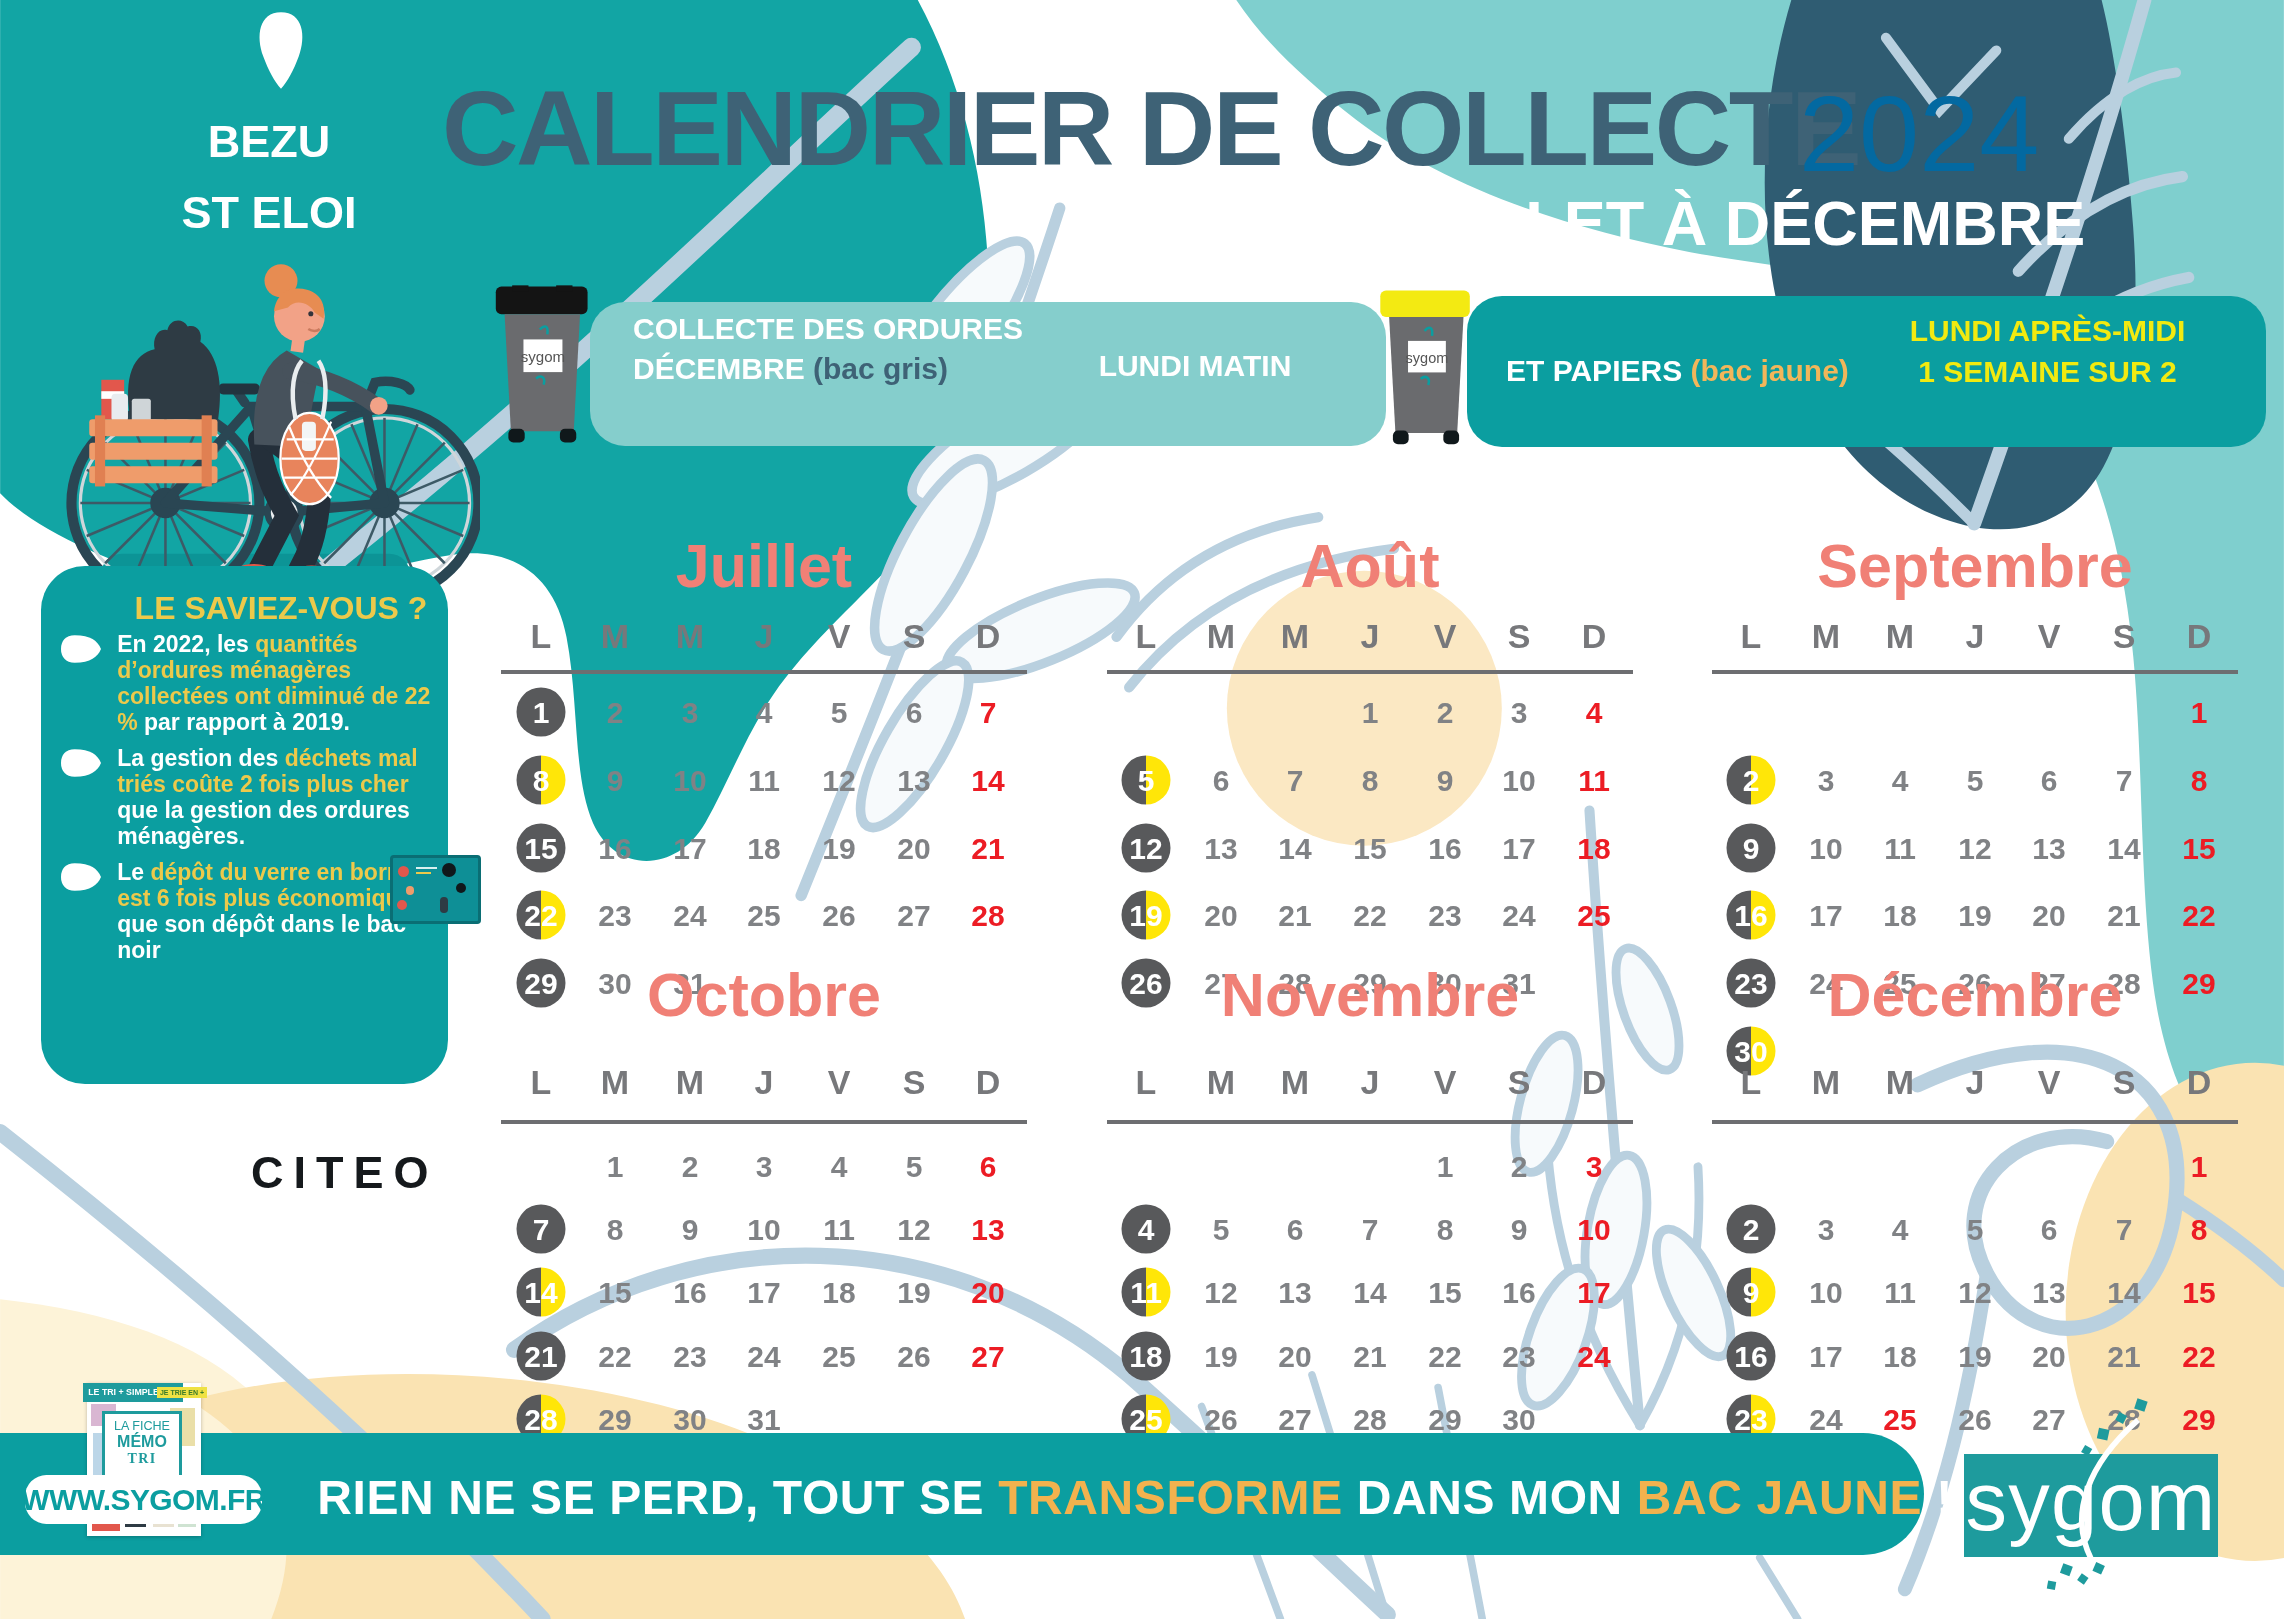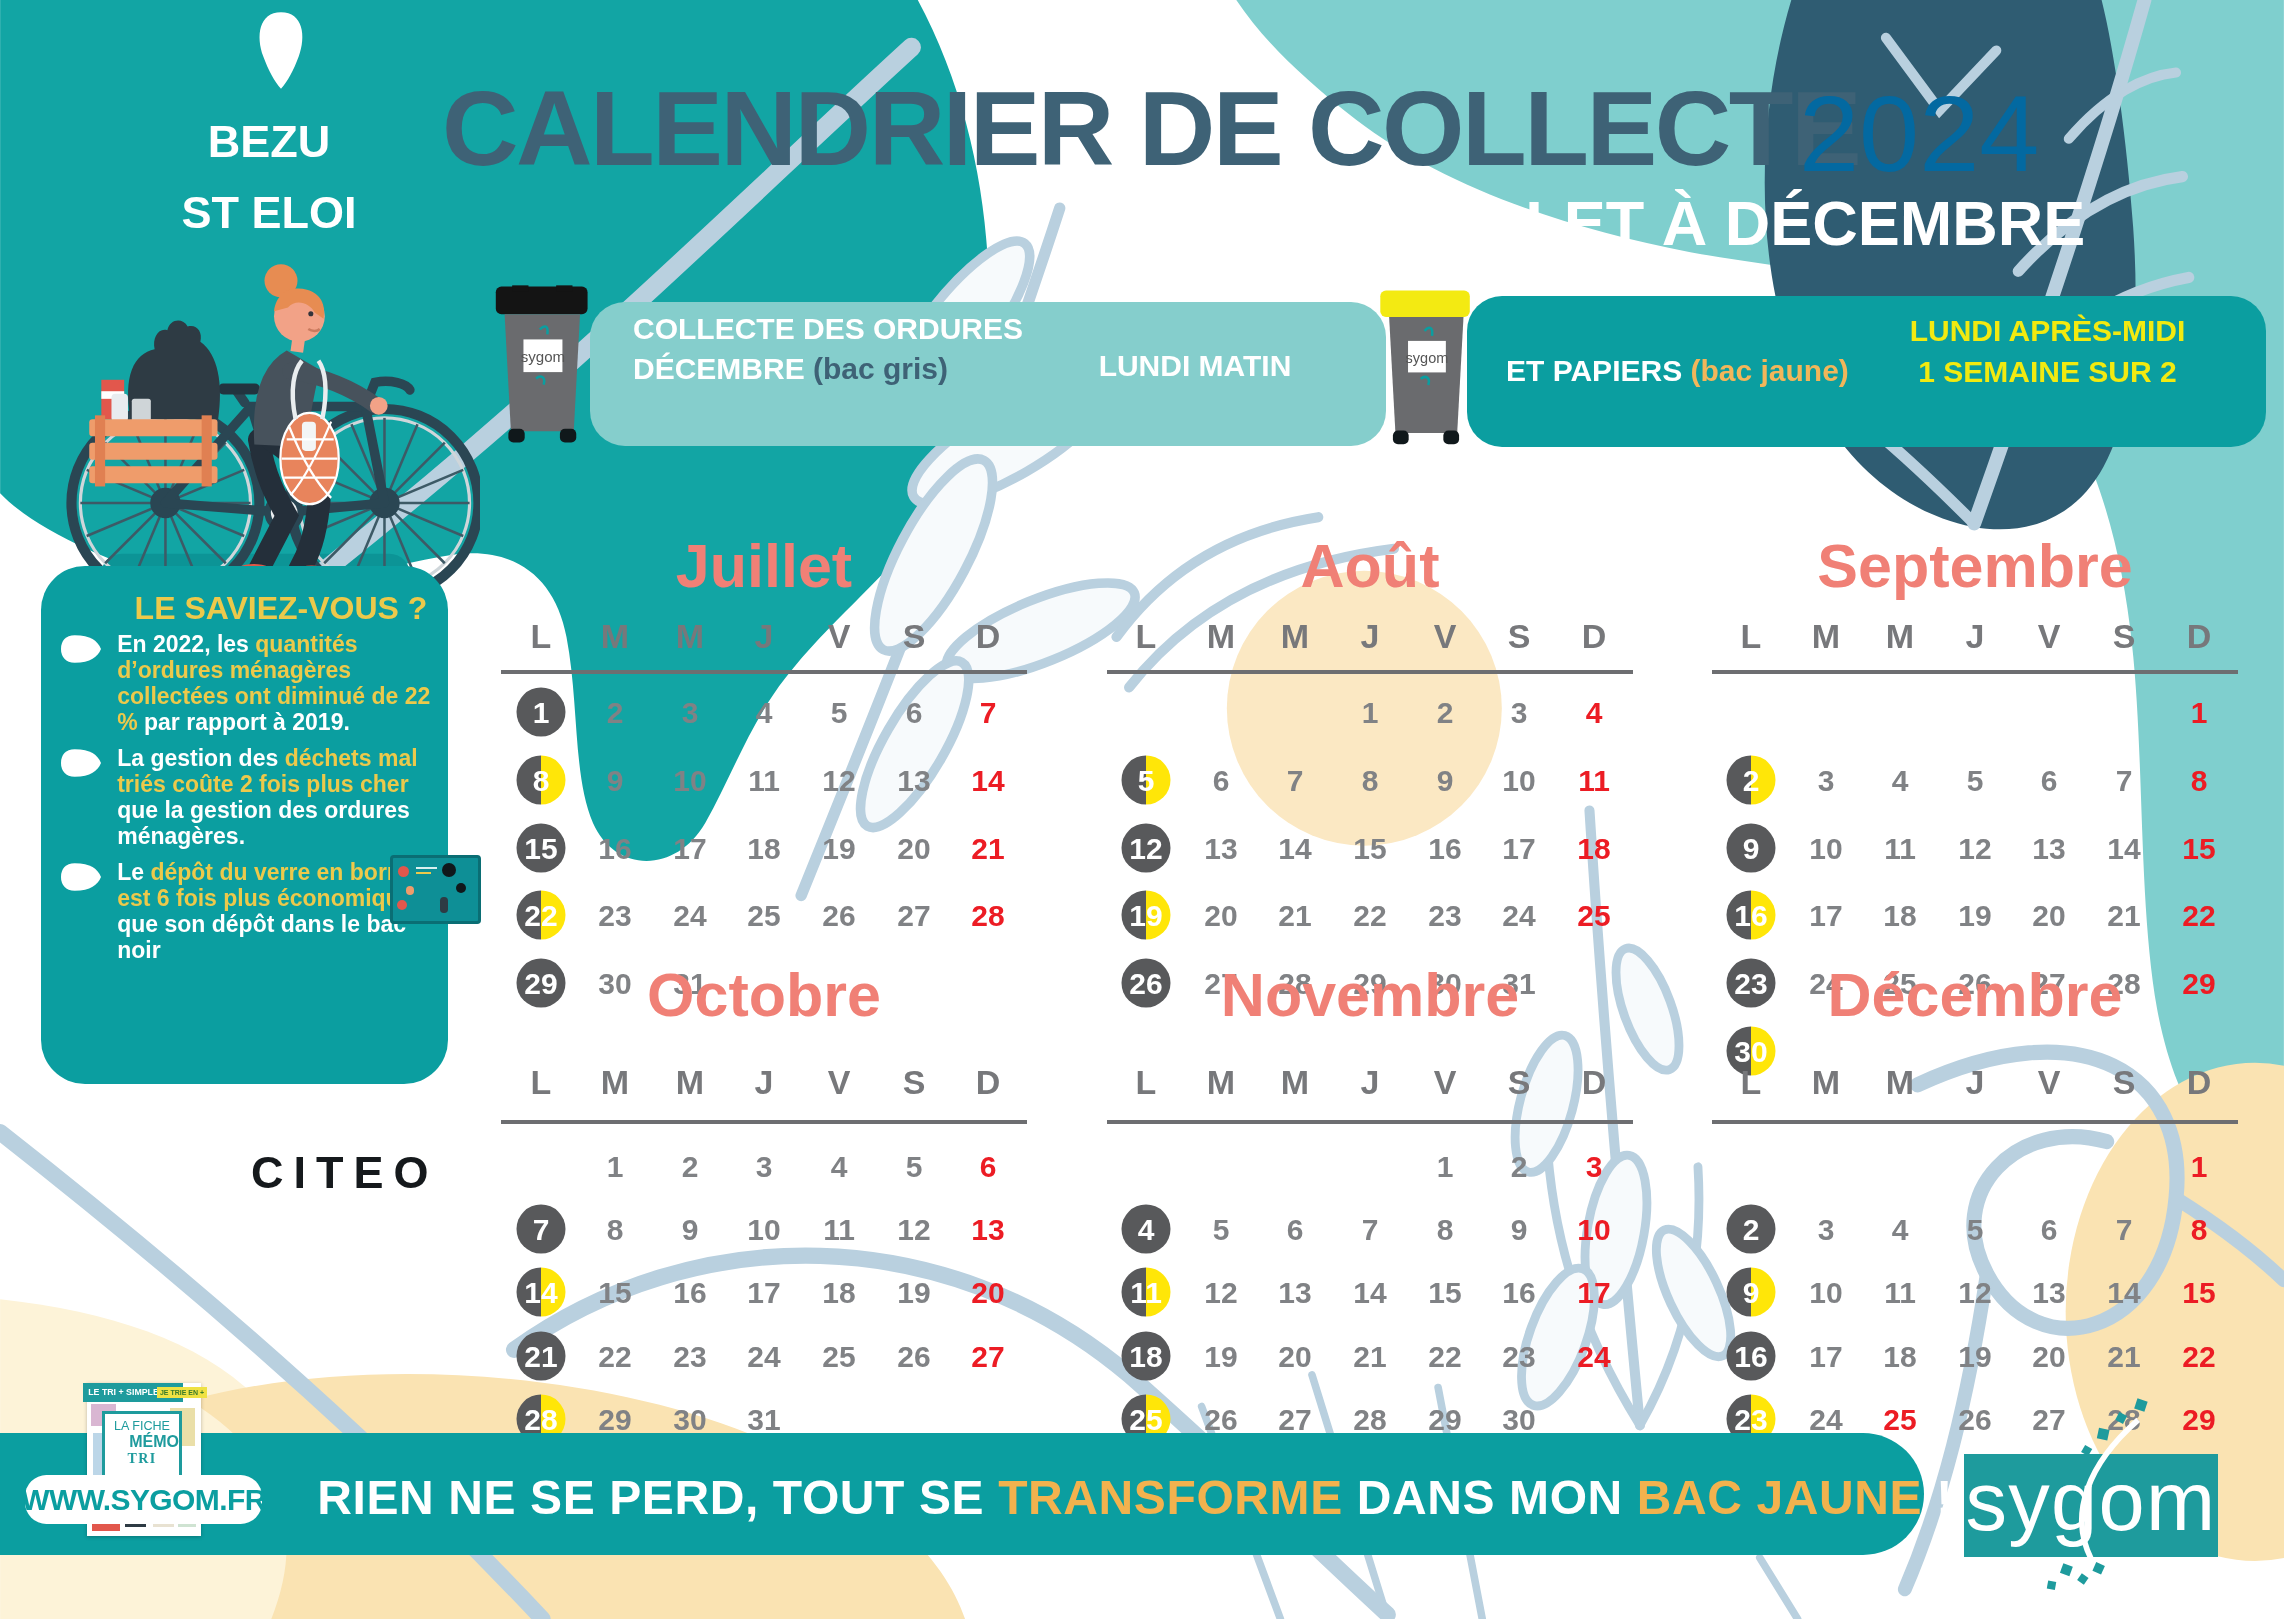--- a/index.html
+++ b/index.html
@@ -59,21 +59,21 @@
   #website-box{left:25px;top:1475px;width:237px;height:49px;background:#fff;border-radius:21.4px;z-index:7;
                display:flex;align-items:center;justify-content:center;}
   #website-box span{font-size:30px;font-weight:bold;color:#0b9ea0;letter-spacing:-0.6px;}
   #flyer{left:87px;top:1383px;width:114px;height:153px;background:#fff;z-index:6;box-shadow:0 1.3px 3.8px rgba(0,0,0,.25);}
   #flyer .ribbon{position:absolute;left:-3.8px;top:0;width:95px;height:19px;background:#1e9b9d;color:#fff;
                  font-size:8.8px;font-weight:bold;line-height:19px;padding-left:5px;white-space:nowrap;}
   #flyer .tag{position:absolute;right:-6.3px;top:3.8px;background:#efe143;color:#3a7a2a;font-size:7px;font-weight:bold;padding:1.9px 3.2px;}
   #flyer .memo{position:absolute;left:15px;top:28px;width:74px;height:71px;background:#fff;border:3.2px solid #1e9b9d;
                text-align:center;color:#1e9b9d;}
   #flyer .memo .t1{font-size:12.6px;margin-top:5px;}
-  #flyer .memo .t2{font-size:16px;font-weight:bold;text-align:right;}
+  #flyer .memo .t2{font-size:16px;font-weight:bold;}
   #flyer .memo .t3{font-size:14px;font-weight:bold;letter-spacing:1.3px;font-family:Liberation Serif, serif;}
   #flyer .chip{position:absolute;}
   #sygom-logo{left:1964px;top:1454px;width:254px;height:103px;background:#1e9b9d;z-index:6;
               display:flex;align-items:center;justify-content:center;}
   #sygom-logo span{color:#fff;font-size:83px;letter-spacing:1.3px;line-height:1;margin-top:-8.8px;}
   #sygom-deco{left:1987px;top:1388px;z-index:7;}
 </style>
 </head>
 <body>
 

